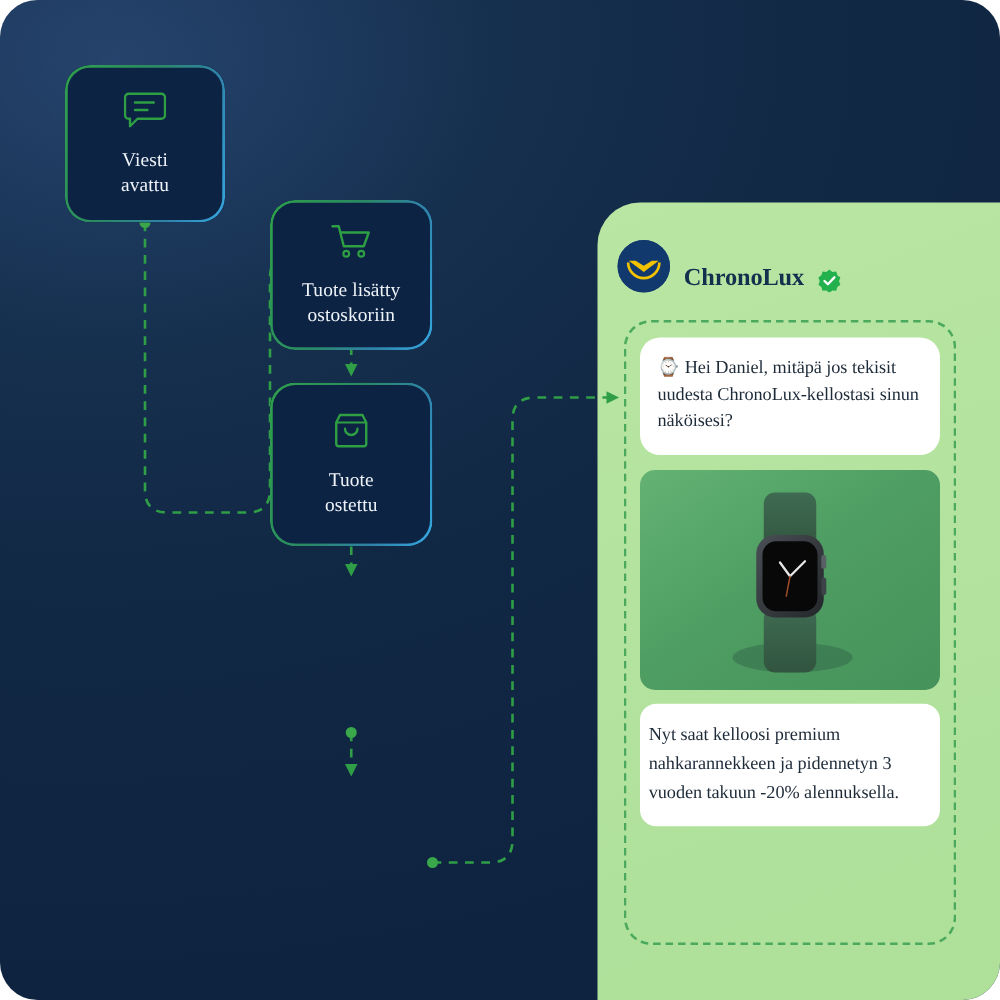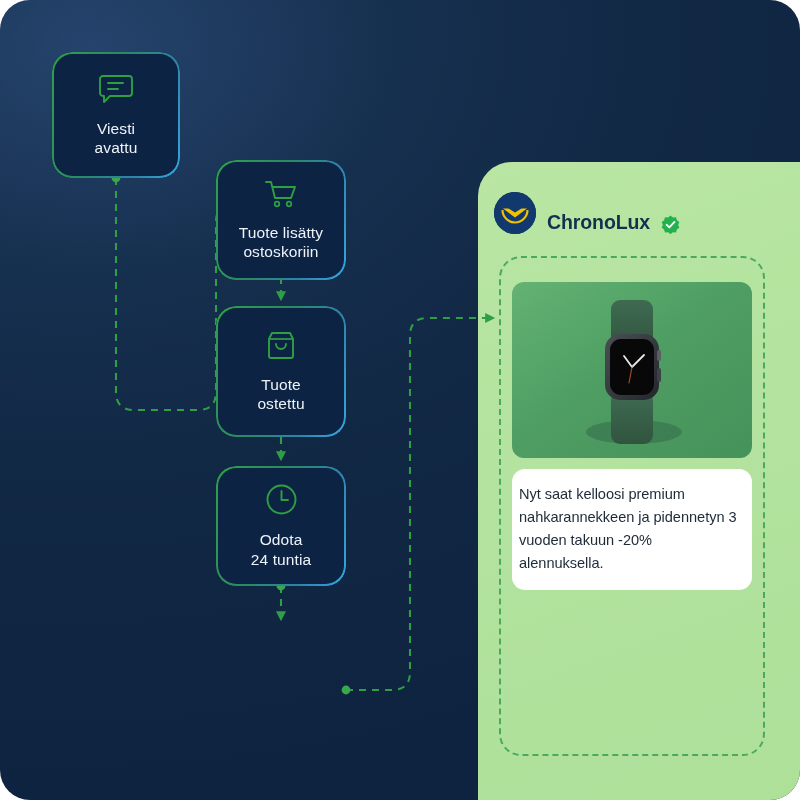--- a/index.html
+++ b/index.html
@@ -2,20 +2,21 @@
 <html><head>
 <meta charset="utf-8">
 <style>
   html,body{margin:0;padding:0;background:#ffffff;}
   body{width:800px;height:800px;overflow:hidden;font-family:"Liberation Sans","DejaVu Sans",sans-serif;}
 
   #canvas{
     position:relative;width:800px;height:800px;border-radius:30px;overflow:hidden;
     background:
       radial-gradient(130% 95% at 8% 4%, #1b3558 0%, #16304f 30%, #112844 60%, #0e2340 100%);
+    font-family: Liberation Serif, serif;
   }
   #canvas::after{
     content:"";position:absolute;inset:0;pointer-events:none;
     background:radial-gradient(60% 45% at 12% 6%, rgba(58,96,150,.33) 0%, rgba(30,60,100,0) 62%);
   }
 
   
   .green-panel{
     position:absolute;left:478px;top:162px;width:322px;height:638px;
     background:linear-gradient(160deg,#b9e6a3 0%,#b3e39e 45%,#aee09a 100%);
@@ -146,50 +147,41 @@
       <svg width="32" height="31" viewBox="0 0 32 31">
         <path d="M4 9 L7 3 H25 L28 9 V26 A2 2 0 0 1 26 28 H6 A2 2 0 0 1 4 26 Z" fill="none" stroke="#2ea043" stroke-width="1.9" stroke-linejoin="round"></path>
         <line x1="4" y1="9" x2="28" y2="9" stroke="#2ea043" stroke-width="1.7"></line>
         <path d="M11 14 A5 5 0 0 0 21 14" fill="none" stroke="#2ea043" stroke-width="1.9" stroke-linecap="round"></path>
       </svg>
     </span>
     <span class="flow-label">Tuote
 ostettu</span>
   </div>
 
-  <div class="flow-box" id="box-wait">
-    <span class="flow-icon">
-      <svg width="33" height="33" viewBox="0 0 33 33">
-        <circle cx="16.5" cy="16.5" r="14" fill="none" stroke="#2ea043" stroke-width="1.9"></circle>
-        <path d="M16.5 8 V17 H23" fill="none" stroke="#2ea043" stroke-width="1.9" stroke-linecap="round" stroke-linejoin="round"></path>
-      </svg>
-    </span>
-    <span class="flow-label">Odota
-24 tuntia</span>
-  </div>
 
 
   <div class="brand-row">
     <span class="brand-logo">
       <svg width="42" height="42" viewBox="0 0 42 42">
         <circle cx="21" cy="21" r="21" fill="#12396d"></circle>
         <path d="M8.5 18 A12.5 12.5 0 0 0 33.5 18" fill="none" stroke="#f2c200" stroke-width="2.1"></path>
         <path d="M9 16.5 L21 25.5 L33 16.5 L27.5 16.5 L21 20.5 L14.5 16.5 Z" fill="#f2c200"></path>
       </svg>
     </span>
     <span class="brand-name">ChronoLux</span>
     <span class="verified">
       <svg width="19" height="19" viewBox="0 0 19 19">
         <path d="M9.5 0.6 L11.9 2.5 L15 2.2 L15.9 5.2 L18.3 7 L17.2 9.9 L18.3 12.8 L15.9 14.6 L15 17.6 L11.9 17.3 L9.5 19.2 L7.1 17.3 L4 17.6 L3.1 14.6 L0.7 12.8 L1.8 9.9 L0.7 7 L3.1 5.2 L4 2.2 L7.1 2.5 Z" fill="#22b14c"></path>
         <path d="M5.6 9.8 L8.3 12.4 L13.5 6.9" fill="none" stroke="#ffffff" stroke-width="1.9" stroke-linecap="round" stroke-linejoin="round"></path>
       </svg>
     </span>
   </div>
 
   <div class="bubble-wrap">
+    <div class="bubble-text">⌚ Hei Daniel, mitäpä jos tekisit uudesta ChronoLux-kellostasi sinun näköisesi?</div>
 
     <div class="bubble-img">
       <svg width="210" height="176" viewBox="0 0 210 176">
         <defs>
           <linearGradient id="bandG" x1="0" y1="0" x2="0" y2="1">
             <stop offset="0%" stop-color="#3f6b52"></stop>
             <stop offset="100%" stop-color="#31543f"></stop>
           </linearGradient>
           <linearGradient id="caseG" x1="0" y1="0" x2="1" y2="1">
             <stop offset="0%" stop-color="#4a4f55"></stop>

